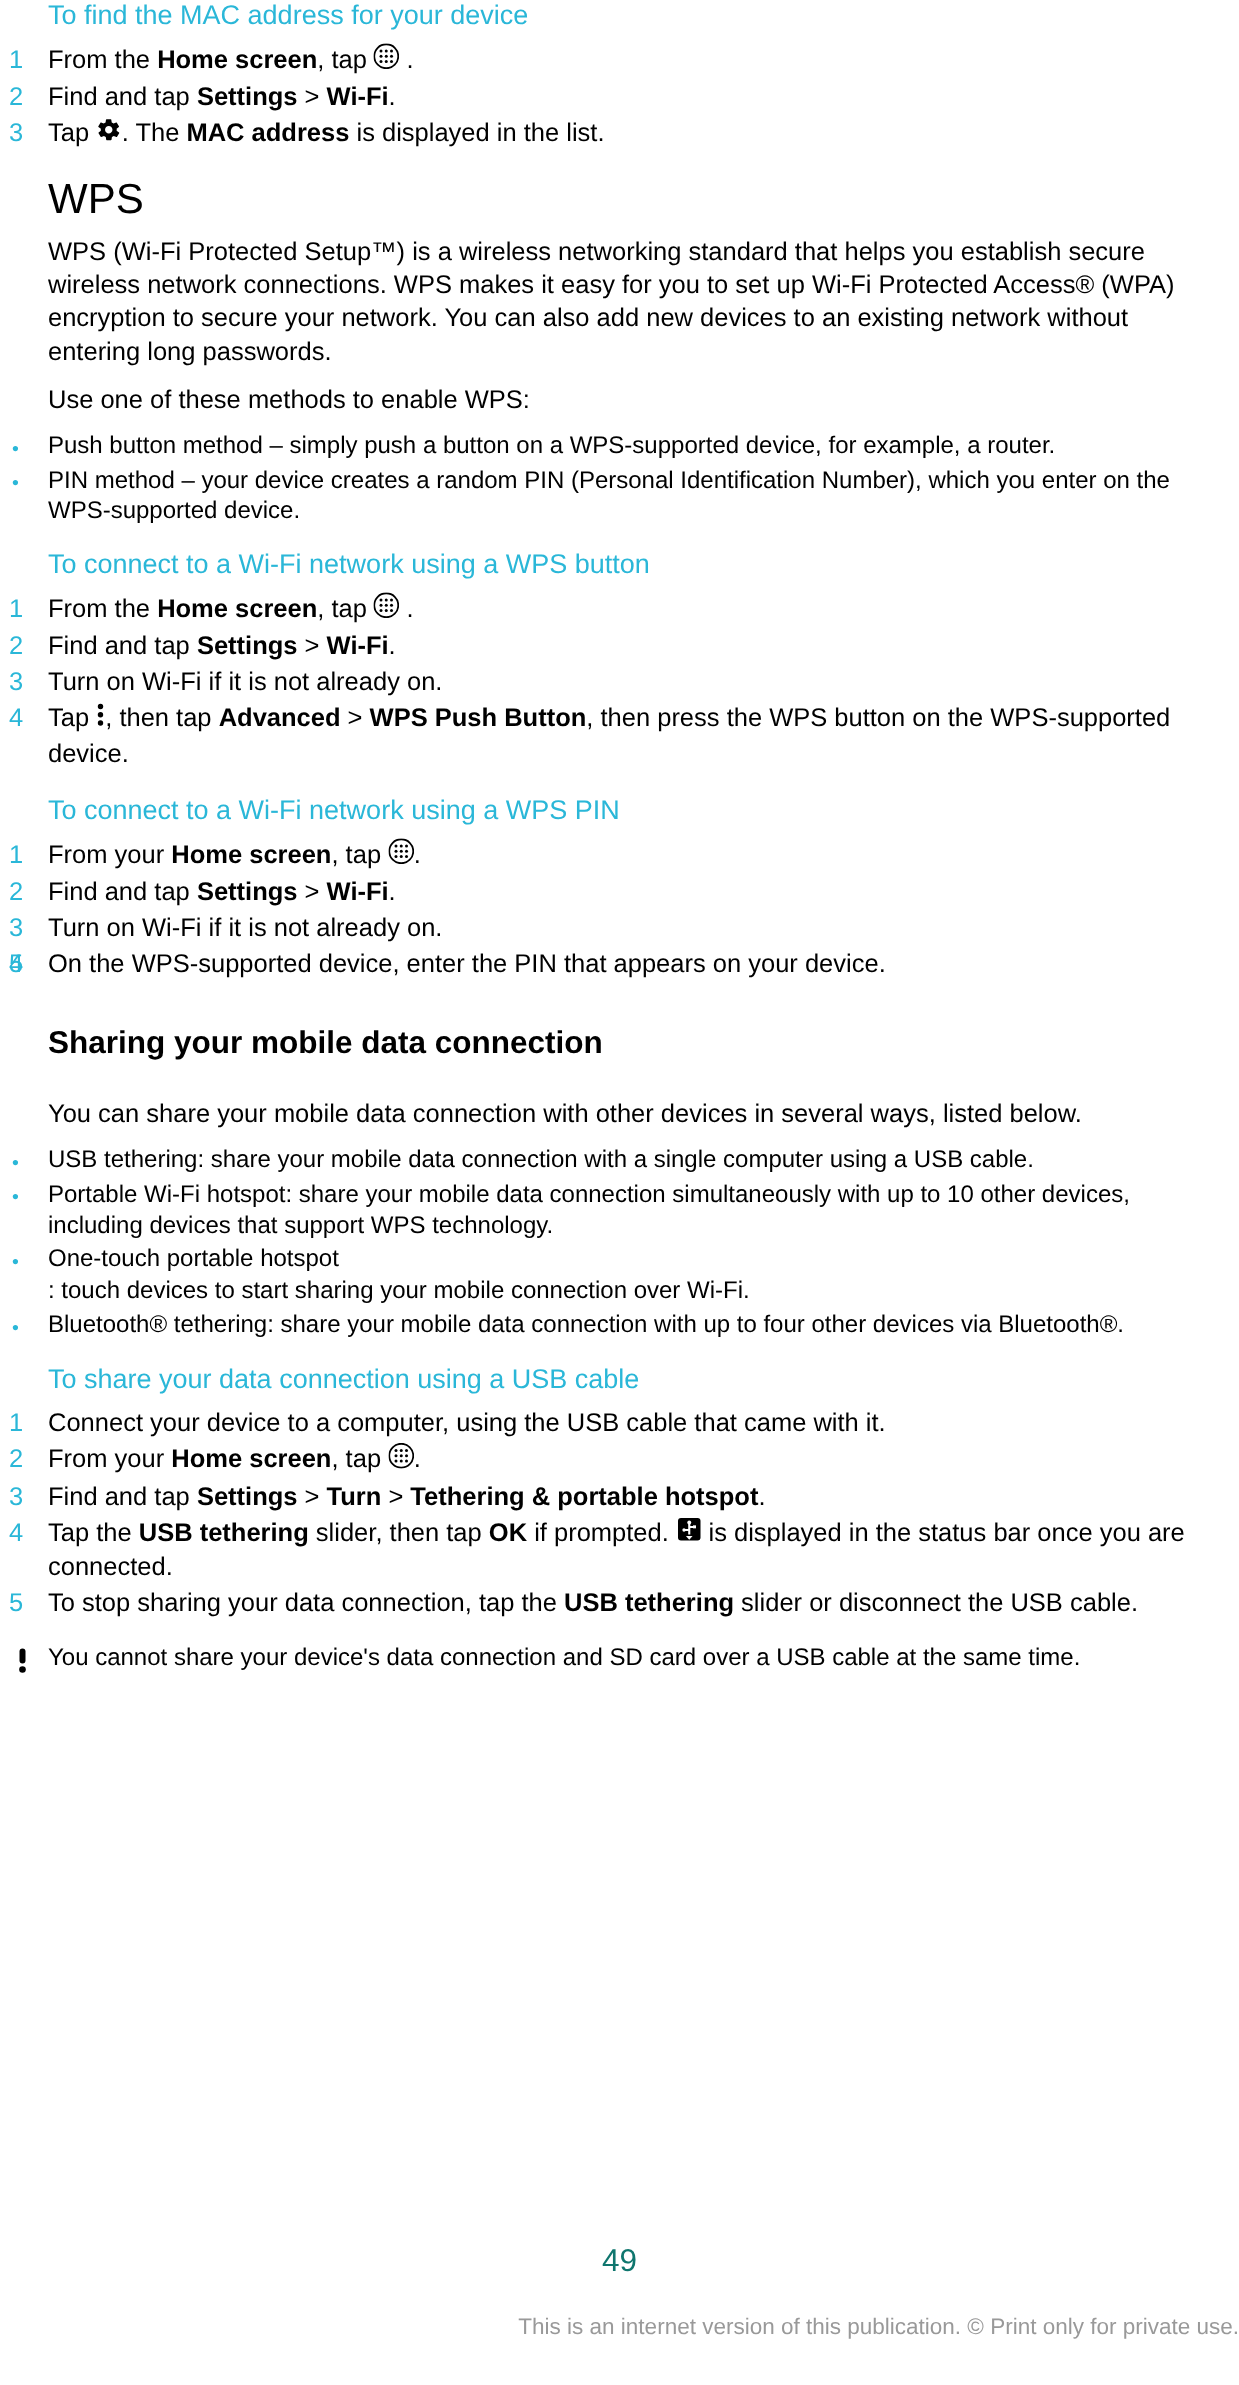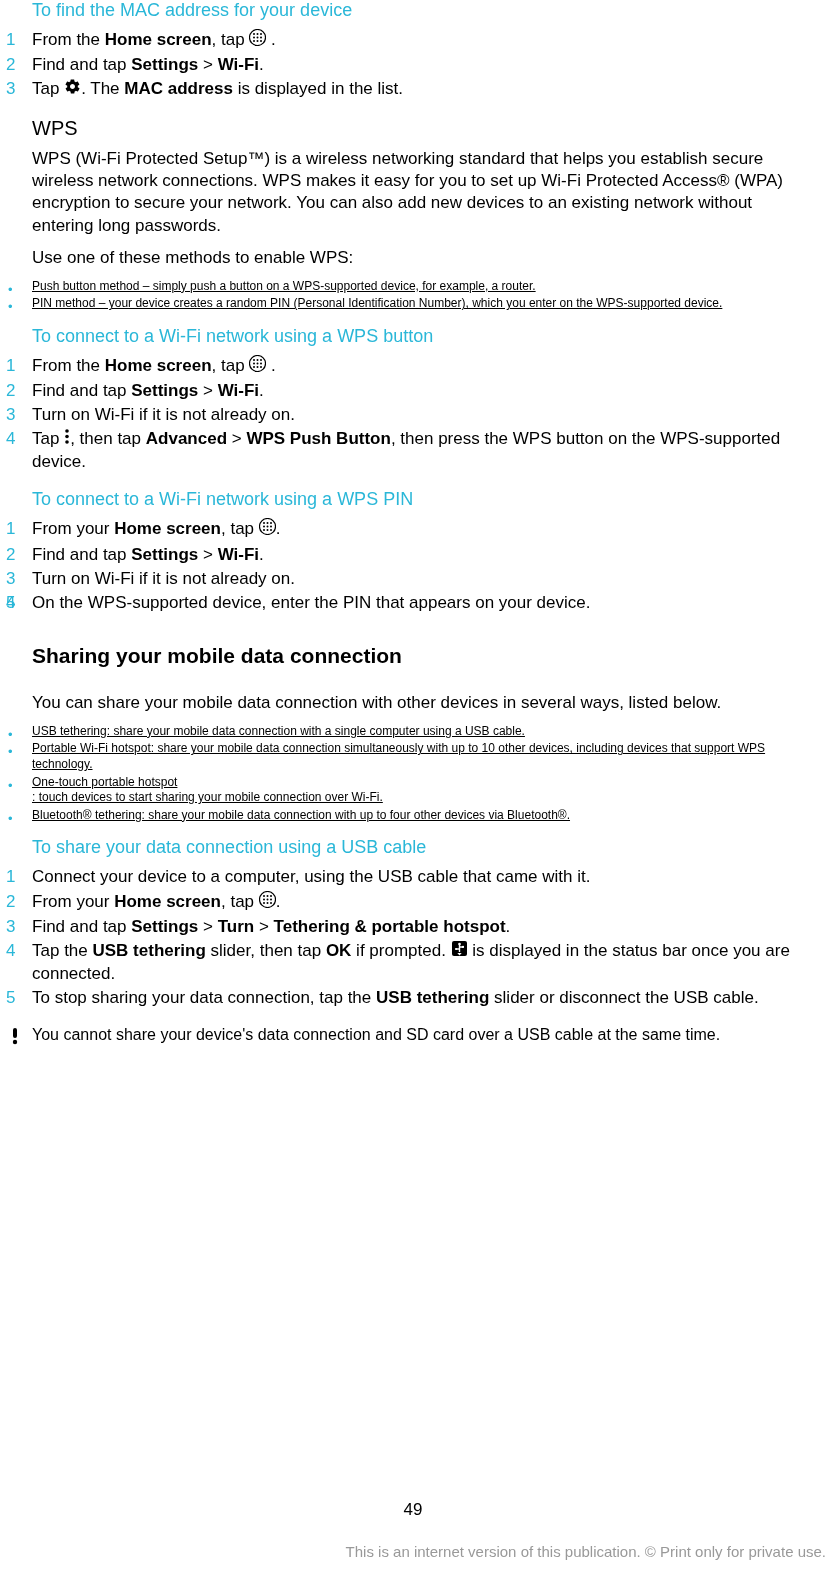--- a/index.html
+++ b/index.html
@@ -40,35 +40,34 @@
   .ol > li .txt {
     display: inline;
   }
   .ul {
     list-style: none;
     margin-bottom: 10px;
   }
   .ul > li {
     position: relative;
     padding-left: 2px;
-    font-size: 12px;
+    font-size: 16px;
     line-height: 1.3;
     margin-bottom: 2px;
-    text-decoration: underline;
   }
   .ul > li::before {
     content: "•";
     position: absolute;
     left: -22px;
     color: #2ab7d8;
     font-size: 13px;
     top: 3px;
   }
   .h2 {
-    font-size: 20px;
+    font-size: 28px;
     font-weight: normal;
     margin-bottom: 8px;
     margin-left: 2px;
     margin-top: 6px;
   }
   .para {
     font-size: 17px;
     line-height: 1.3;
     margin-left: 2px;
     margin-bottom: 10px;
@@ -99,22 +98,22 @@
   .note-row .note-text {
     font-size: 16px;
     line-height: 1.3;
   }
   .pagenum {
     position: absolute;
     bottom: 70px;
     left: 0;
     width: 100%;
     text-align: center;
-    color: #000000;
-    font-size: 17px;
+    color: #0f766e;
+    font-size: 21px;
   }
   .footer {
     position: absolute;
     bottom: 30px;
     left: 0;
     width: 100%;
     text-align: right;
     color: #999;
     font-size: 15px;
   }

